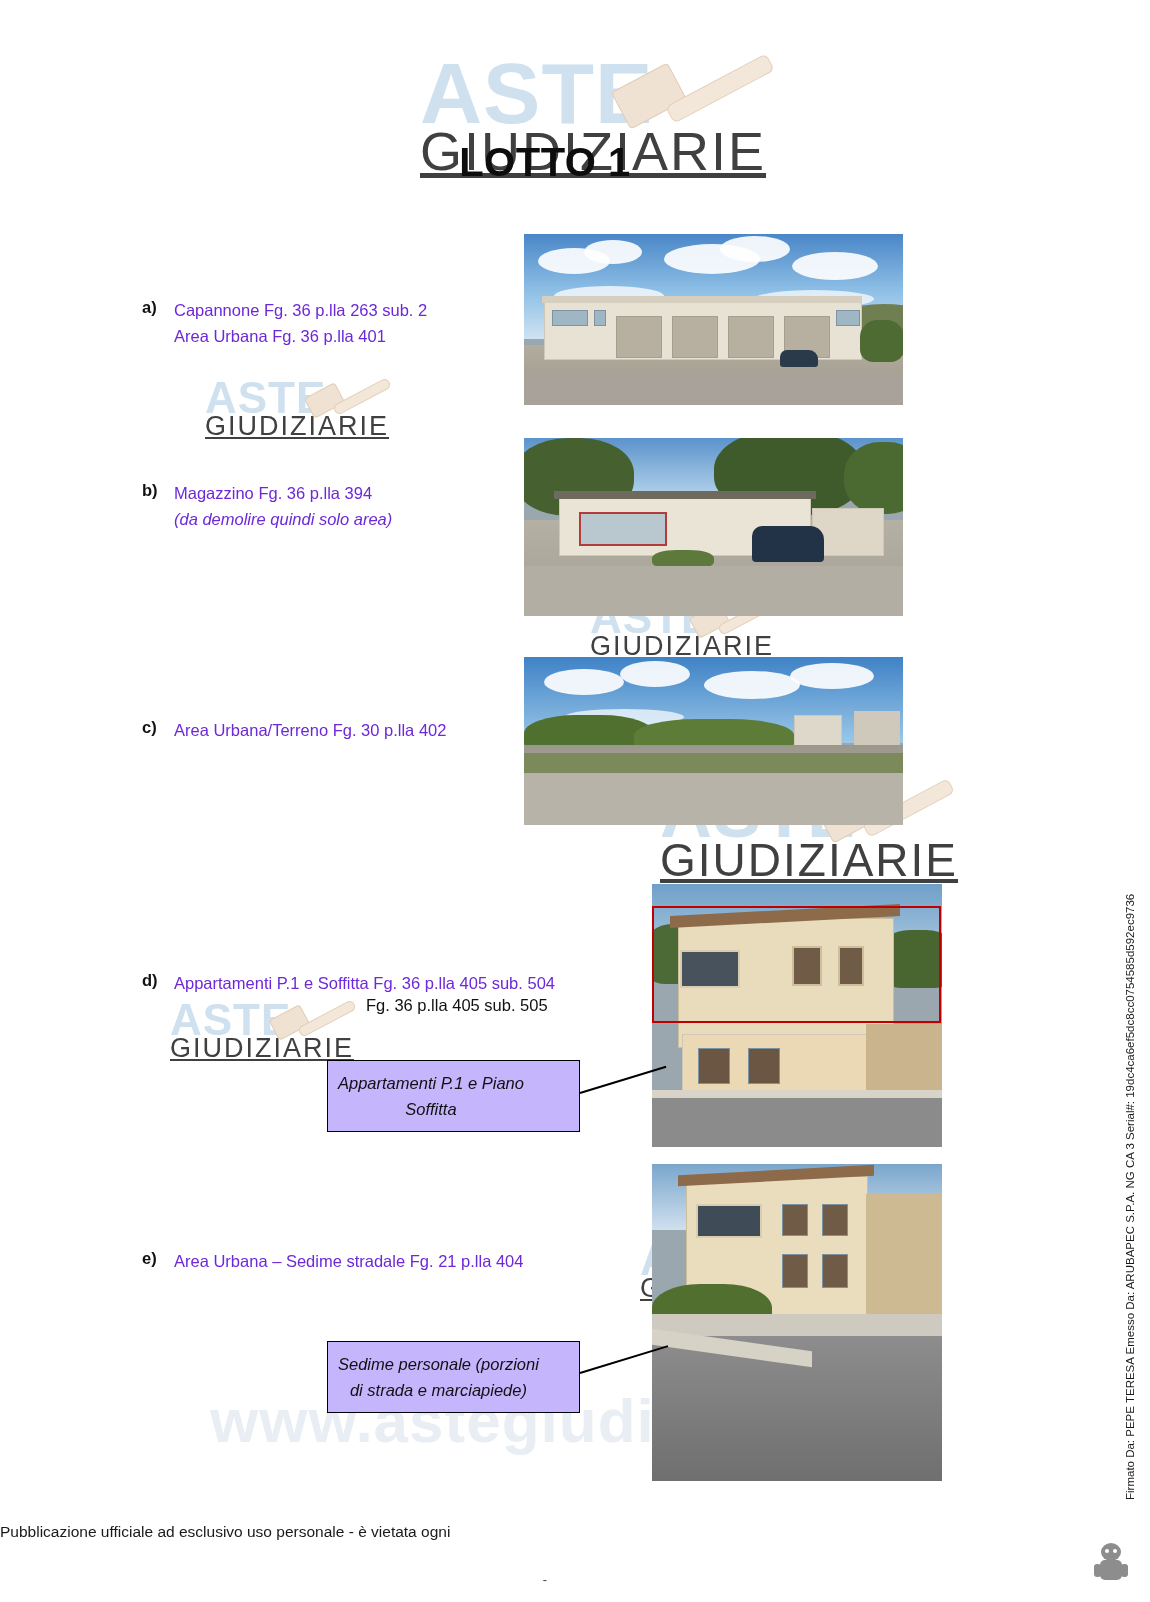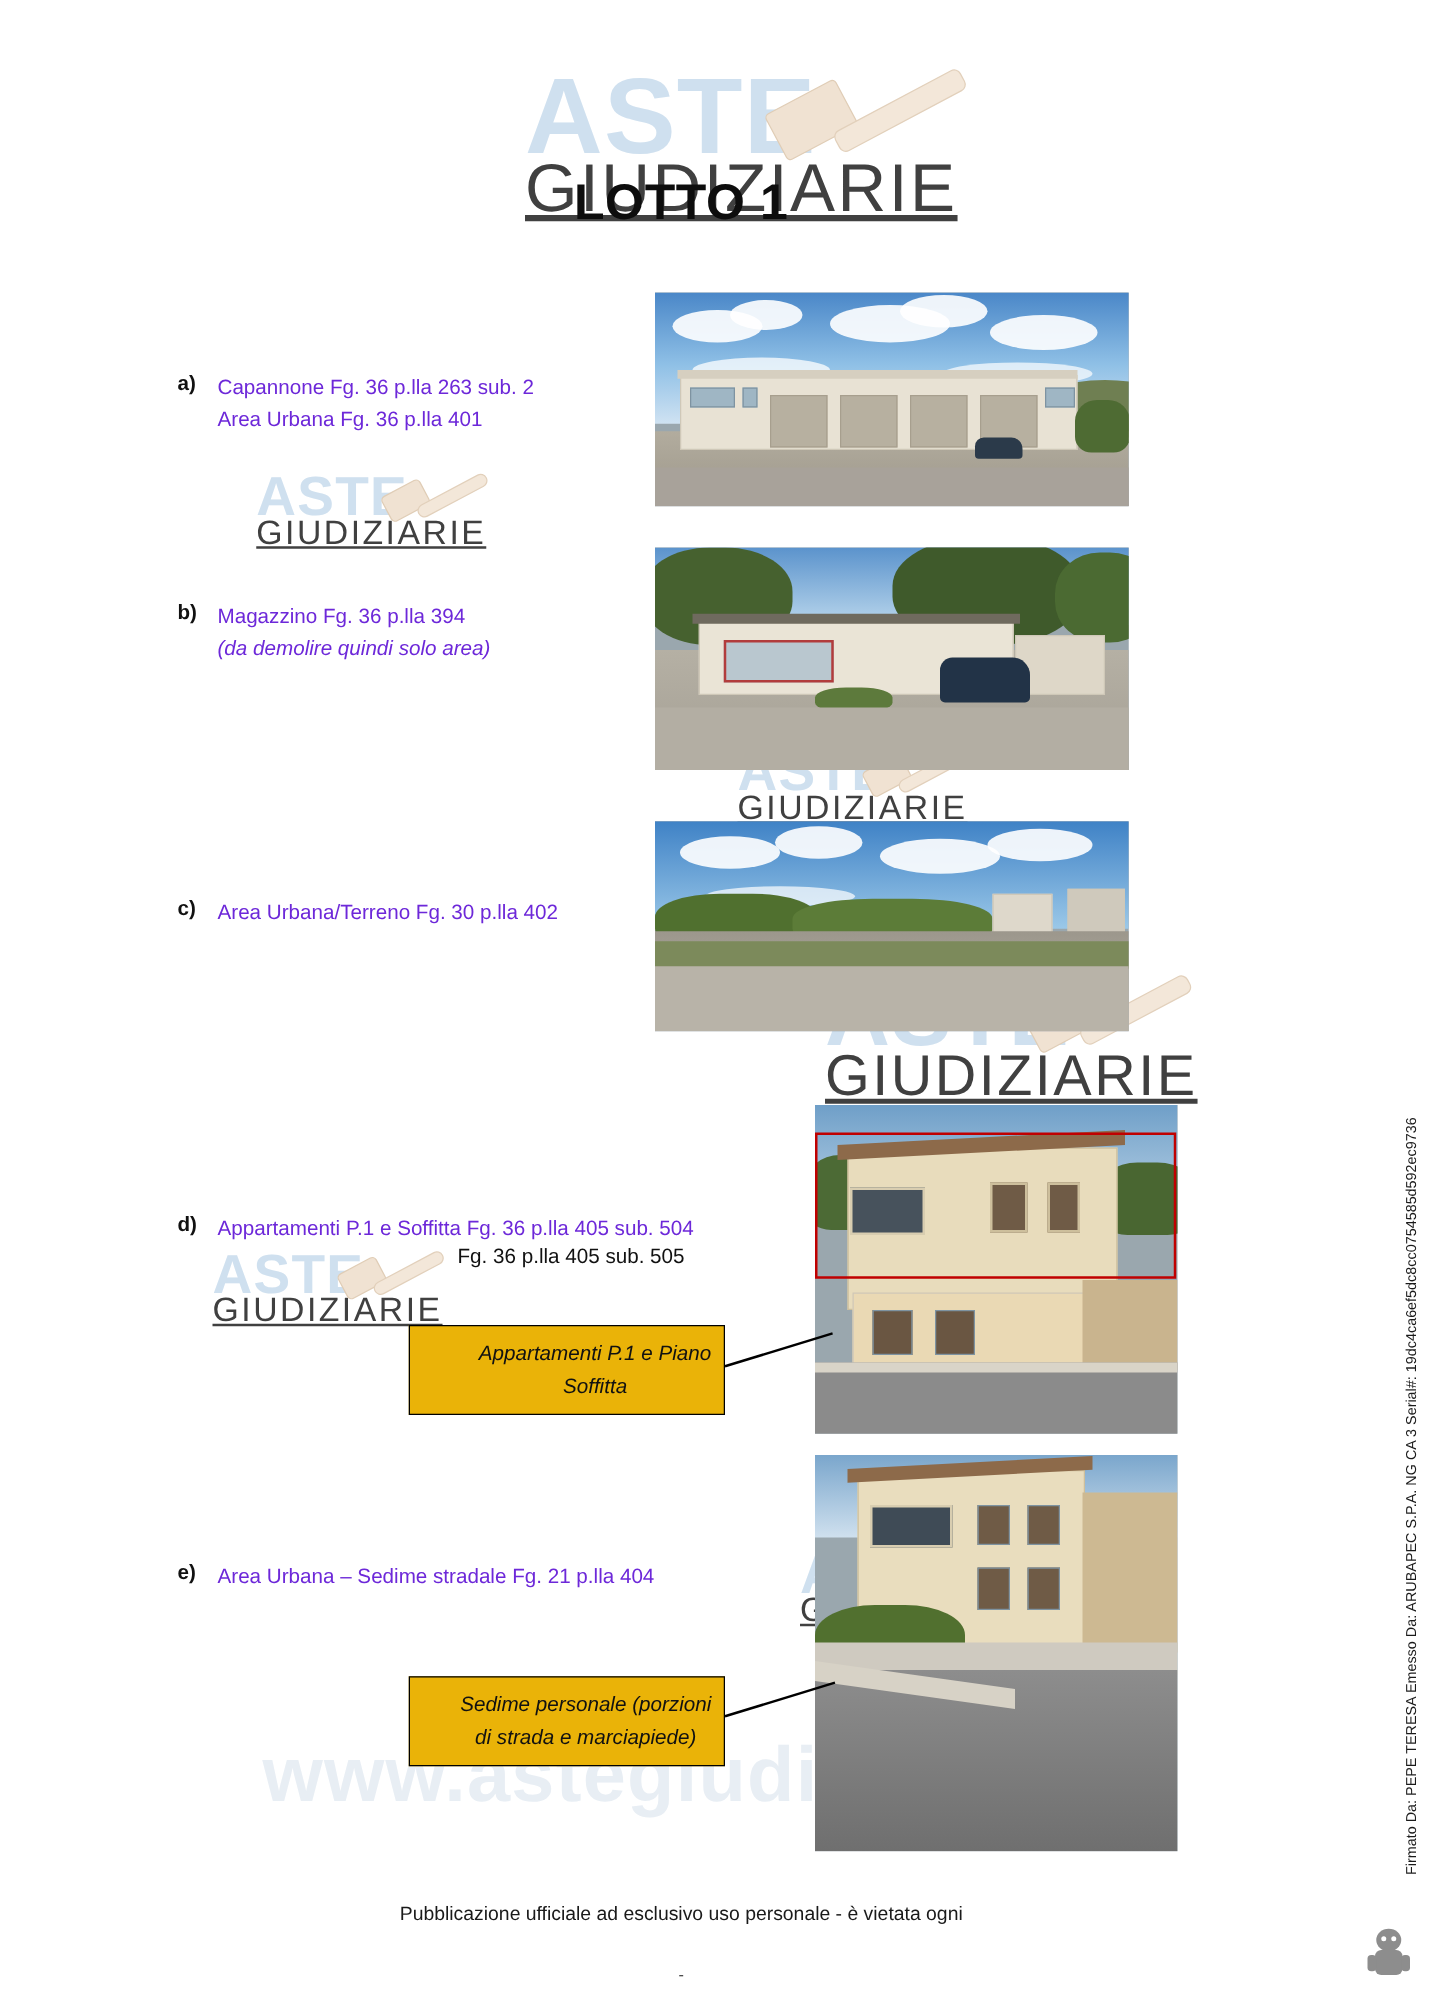--- a/index.html
+++ b/index.html
@@ -133,34 +133,34 @@
   #photo-e{left:652px;top:1164px;width:290px;height:317px;}
 
   .redbox{
     position:absolute;border:2.5px solid #c00000;
     pointer-events:none;
   }
   #redbox-d{left:652px;top:906px;width:285px;height:113px;}
 
   
   .callout{
-    position:absolute;border:1.6px solid #000;background:#eab308;
+    position:absolute;border:1.6px solid #000;background:#c4b5fd;
     font-size:16.5px;font-style:italic;text-align:center;
-    display:flex;align-items:center;justify-content:flex-end;
+    display:flex;align-items:center;justify-content:flex-start;
     line-height:1.6;padding:22px 10px;box-sizing:border-box;
   }
   #callout-d{left:327px;top:1060px;width:253px;height:72px;}
   #callout-e{left:327px;top:1341px;width:253px;height:72px;}
   .leader{position:absolute;height:0;border-top:2px solid #000;transform-origin:left center;}
   #leader-d{left:580px;top:1092px;width:90px;transform:rotate(-17deg);}
   #leader-e{left:580px;top:1372px;width:92px;transform:rotate(-17deg);}
 
   
   #footer{
-    position:absolute;left:0;top:1518px;width:1090px;text-align:center;
+    position:absolute;left:0;top:1518px;width:1090px;
     font-size:15.5px;color:#1a1a1a;line-height:1.75;
   }
   #footer-dash{position:absolute;left:0;top:1572px;width:1090px;text-align:center;font-size:13px;color:#444;}
 
   
   #sig{
     position:absolute;right:14px;top:0;height:1602px;width:36px;
   }
   #sig .txt{
     position:absolute;

